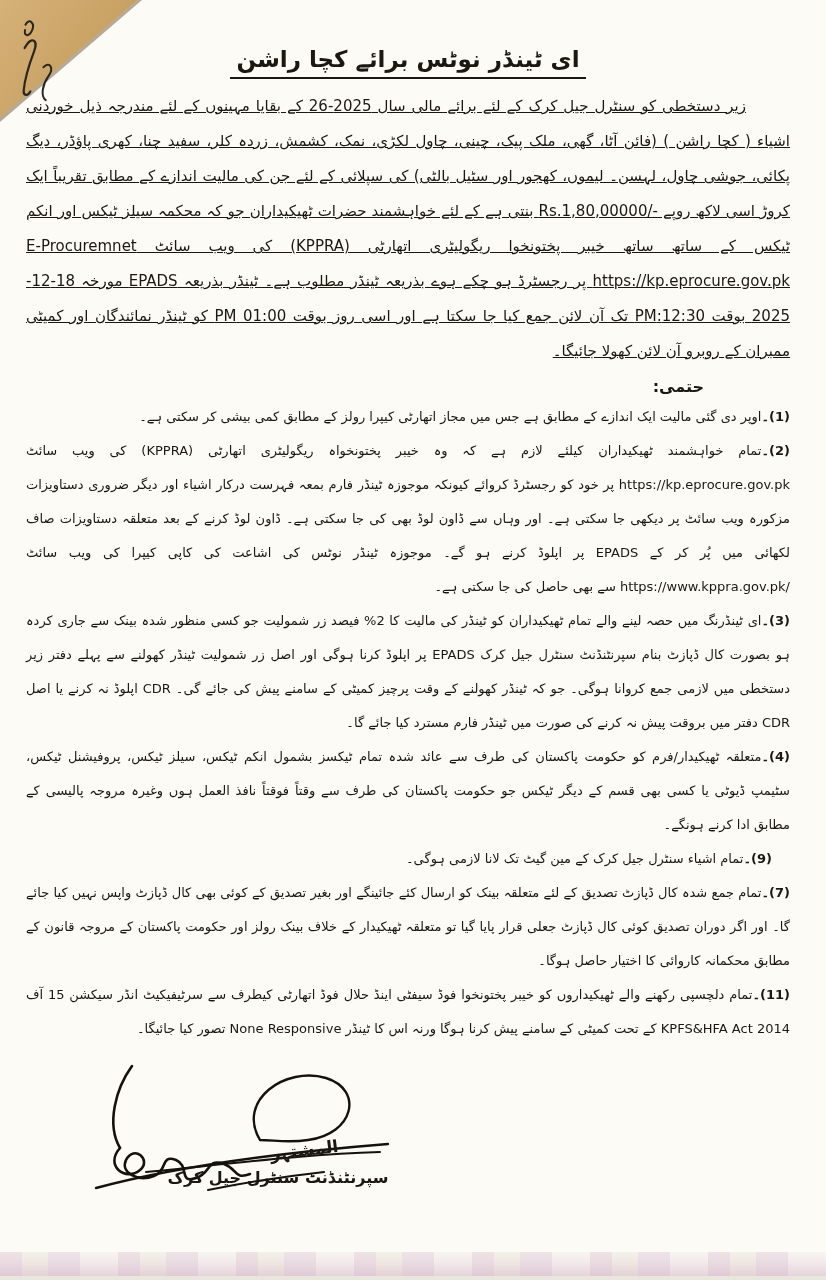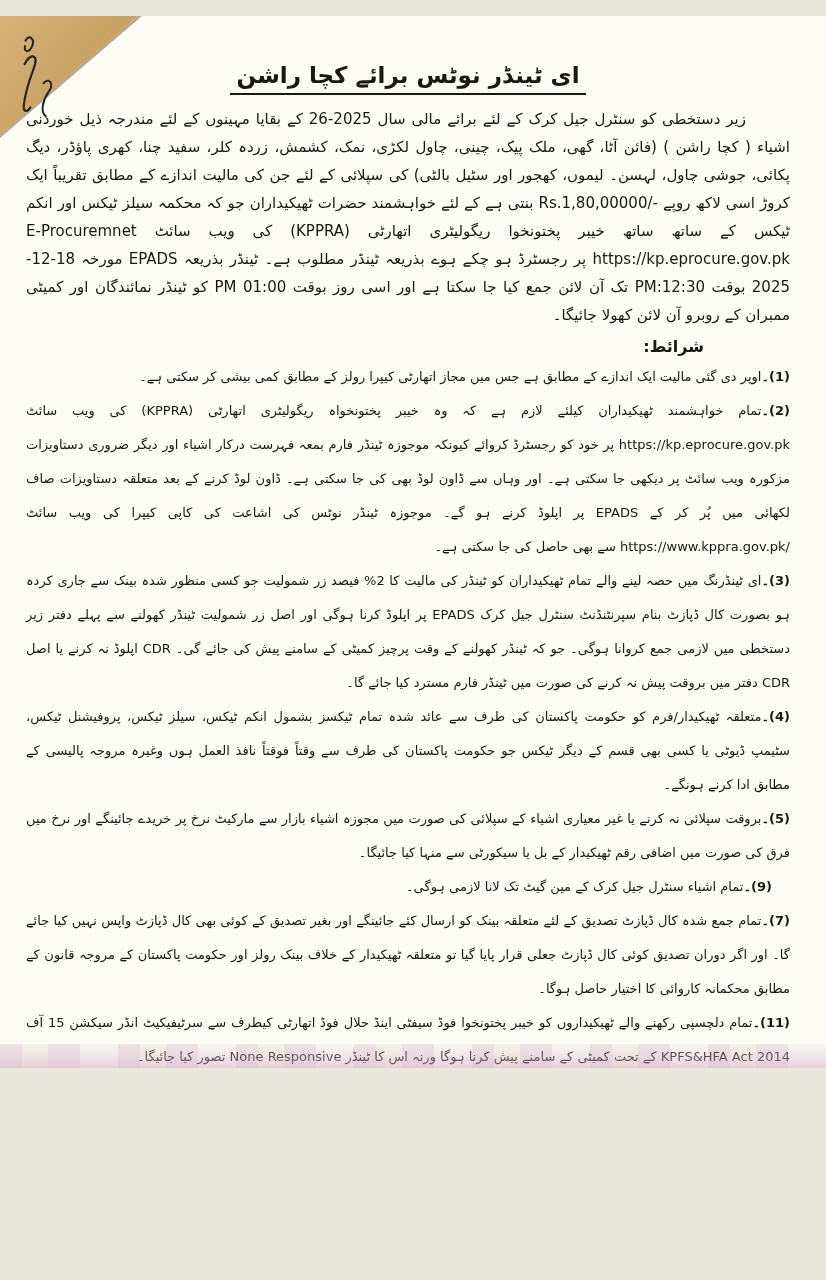--- a/index.html
+++ b/index.html
@@ -3,26 +3,25 @@
 <meta charset="utf-8">
 <style>
   * { margin:0; padding:0; box-sizing:border-box; }
   html,body { width:826px; height:1280px; }
   body {
     font-family:"DejaVu Sans", sans-serif;
     background:#e9e6dd;
   }
   .page {
     position:relative;
-    width:826px; height:1052px;
+    width:826px; height:1276px;
     background:#fcfbf6;
     overflow:hidden;
     color:#1b1812;
     direction:rtl;
-    margin-top:16px;
   }
   
   .corner-fold {
     position:absolute; top:0; left:0;
     width:138px; height:118px;
     clip-path:polygon(0 0, 100% 0, 0 100%);
     background:linear-gradient(128deg,#d6b178 0%, #c9a265 55%, #b8904f 100%);
   }
   .corner-fold-edge {
     position:absolute; top:0; left:0;
@@ -40,23 +39,24 @@
   }
   .title-wrap { text-align:center; margin-bottom:10px; }
   .title {
     display:inline-block;
     font-size:23px; font-weight:bold;
     border-bottom:2.5px solid #1b1812;
     padding:0 6px 5px 6px;
     letter-spacing:.5px;
   }
   .intro {
-    font-size:15px; line-height:28px;
+    font-size:15px; line-height:35px;
     text-align:justify; text-align-last:right;
     text-indent:44px;
+    text-decoration:underline;
   }
   .sharait {
     font-size:16px; font-weight:bold;
     margin:8px 86px 4px 0;
   }
   .cond {
     font-size:13px; line-height:34px;
     text-align:justify; text-align-last:right;
   }
   .cond .num { font-weight:bold; }
@@ -101,42 +101,42 @@
   </svg>
 
   <div class="content">
 
     <div class="title-wrap">
       <span class="title">ای ٹینڈر نوٹس برائے کچا راشن</span>
     </div>
 
     <p class="intro">زیر دستخطی کو سنٹرل جیل کرک کے لئے برائے مالی سال 2025-26 کے بقایا مہینوں کے لئے مندرجہ ذیل خوردنی اشیاء ( کچا راشن ) (فائن آٹا، گھی، ملک پیک، چینی، چاول لکڑی، نمک، کشمش، زردہ کلر، سفید چنا، کھری پاؤڈر، دیگ پکائی، جوشی چاول، لہسن۔ لیموں، کھجور اور سٹیل بالٹی) کی سپلائی کے لئے جن کی مالیت اندازے کے مطابق تقریباً ایک کروڑ اسی لاکھ روپے ‎Rs.1,80,00000/-‎ بنتی ہے کے لئے خواہشمند حضرات ٹھیکیداران جو کہ محکمہ سیلز ٹیکس اور انکم ٹیکس کے ساتھ ساتھ خیبر پختونخوا ریگولیٹری اتھارٹی (KPPRA) کی ویب سائٹ E-Procuremnet ‎https://kp.eprocure.gov.pk‎ پر رجسٹرڈ ہو چکے ہوے بذریعہ ٹینڈر مطلوب ہے۔ ٹینڈر بذریعہ EPADS مورخہ 18-12-2025 بوقت 12:30:PM تک آن لائن جمع کیا جا سکتا ہے اور اسی روز بوقت 01:00 PM کو ٹینڈر نمائندگان اور کمیٹی ممبران کے روبرو آن لائن کھولا جائیگا۔</p>
 
-    <div class="sharait">شرائط:</div>
+    <div class="sharait">حتمی:</div>
 
     <p class="cond"><span class="num">(1)۔</span><span>اوپر دی گئی مالیت ایک اندازے کے مطابق ہے جس میں مجاز اتھارٹی کیپرا رولز کے مطابق کمی بیشی کر سکتی ہے۔</span></p>
     <p class="cond"><span class="num">(2)۔</span><span>تمام خواہشمند ٹھیکیداران کیلئے لازم ہے کہ وہ خیبر پختونخواہ ریگولیٹری اتھارٹی (KPPRA) کی ویب سائٹ ‎https://kp.eprocure.gov.pk‎ پر خود کو رجسٹرڈ کروائے کیونکہ موجوزہ ٹینڈر فارم بمعہ فہرست درکار اشیاء اور دیگر ضروری دستاویزات مزکورہ ویب سائٹ پر دیکھی جا سکتی ہے۔ اور وہاں سے ڈاون لوڈ بھی کی جا سکتی ہے۔ ڈاون لوڈ کرنے کے بعد متعلقہ دستاویزات صاف لکھائی میں پُر کر کے EPADS پر اپلوڈ کرنے ہو گے۔ موجوزہ ٹینڈر نوٹس کی اشاعت کی کاپی کیپرا کی ویب سائٹ ‎https://www.kppra.gov.pk/‎ سے بھی حاصل کی جا سکتی ہے۔</span></p>
     <p class="cond"><span class="num">(3)۔</span><span>ای ٹینڈرنگ میں حصہ لینے والے تمام ٹھیکیداران کو ٹینڈر کی مالیت کا 2% فیصد زر شمولیت جو کسی منظور شدہ بینک سے جاری کردہ ہو بصورت کال ڈپازٹ بنام سپرنٹنڈنٹ سنٹرل جیل کرک EPADS پر اپلوڈ کرنا ہوگی اور اصل زر شمولیت ٹینڈر کھولنے سے پہلے دفتر زیر دستخطی میں لازمی جمع کروانا ہوگی۔ جو کہ ٹینڈر کھولنے کے وقت پرچیز کمیٹی کے سامنے پیش کی جائے گی۔ CDR اپلوڈ نہ کرنے یا اصل CDR دفتر میں بروقت پیش نہ کرنے کی صورت میں ٹینڈر فارم مسترد کیا جائے گا۔</span></p>
     <p class="cond"><span class="num">(4)۔</span><span>متعلقہ ٹھیکیدار/فرم کو حکومت پاکستان کی طرف سے عائد شدہ تمام ٹیکسز بشمول انکم ٹیکس، سیلز ٹیکس، پروفیشنل ٹیکس، سٹیمپ ڈیوٹی یا کسی بھی قسم کے دیگر ٹیکس جو حکومت پاکستان کی طرف سے وقتاً فوقتاً نافذ العمل ہوں وغیرہ مروجہ پالیسی کے مطابق ادا کرنے ہونگے۔</span></p>
-    <p class="cond"><span class="num">(5)۔</span><span>بروقت سپلائی نہ کرنے یا غیر معیاری اشیاء کے سپلائی کی صورت میں مجوزہ اشیاء بازار سے مارکیٹ نرخ پر خریدے جائینگے اور نرخ میں فرق کی صورت میں اضافی رقم ٹھیکیدار کے بل یا سیکورٹی سے منہا کیا جائیگا۔</span></p>
     <p class="cond indent"><span class="num">(9)۔</span><span>تمام اشیاء سنٹرل جیل کرک کے مین گیٹ تک لانا لازمی ہوگی۔</span></p>
     <p class="cond"><span class="num">(7)۔</span><span>تمام جمع شدہ کال ڈپازٹ تصدیق کے لئے متعلقہ بینک کو ارسال کئے جائینگے اور بغیر تصدیق کے کوئی بھی کال ڈپازٹ واپس نہیں کیا جائے گا۔ اور اگر دوران تصدیق کوئی کال ڈپازٹ جعلی قرار پایا گیا تو متعلقہ ٹھیکیدار کے خلاف بینک رولز اور حکومت پاکستان کے مروجہ قانون کے مطابق محکمانہ کاروائی کا اختیار حاصل ہوگا۔</span></p>
     <p class="cond"><span class="num">(11)۔</span><span>تمام دلچسپی رکھنے والے ٹھیکیداروں کو خیبر پختونخوا فوڈ سیفٹی اینڈ حلال فوڈ اتھارٹی کیطرف سے سرٹیفیکیٹ انڈر سیکشن 15 آف KPFS&amp;HFA Act 2014 کے تحت کمیٹی کے سامنے پیش کرنا ہوگا ورنہ اس کا ٹینڈر None Responsive تصور کیا جائیگا۔</span></p>
 
   </div>
 
   <div class="sig-block">
     <svg width="320" height="150" viewBox="0 0 320 150" fill="none">
       <path d="M44 18 c-16 22 -26 58 -12 82" stroke="#15120e" stroke-width="2.6" stroke-linecap="round"></path>
       <path d="M32 100 c-16 18 6 34 20 22 c12 -10 -6 -26 -14 -10 c-6 13 12 22 28 16 c14 -5 6 -22 22 -16 c14 6 2 24 20 18 c16 -5 10 -20 28 -14 c14 5 10 16 26 10" stroke="#15120e" stroke-width="2.6" stroke-linecap="round"></path>
       <path d="M172 92 c-24 -40 26 -74 66 -62 c38 12 28 56 -18 62 c-20 3 -34 0 -48 0" stroke="#15120e" stroke-width="2.4" stroke-linecap="round"></path>
       <path d="M8 140 C 90 118, 200 104, 300 96" stroke="#15120e" stroke-width="2.4" stroke-linecap="round"></path>
       <path d="M58 124 C 140 116, 220 106, 292 104" stroke="#15120e" stroke-width="2" stroke-linecap="round"></path>
       <path d="M120 142 C 160 134, 200 128, 236 124" stroke="#15120e" stroke-width="2" stroke-linecap="round"></path>
     </svg>
     <span class="sig-note">المشتہر</span>
   </div>
 
   <div class="footer-block">
+    <div class="signatory">سپرنٹنڈنٹ سنٹرل جیل کرک</div>
   </div>
 
   <div class="bottom-strip"></div>
 </div>
 
 </body></html>

